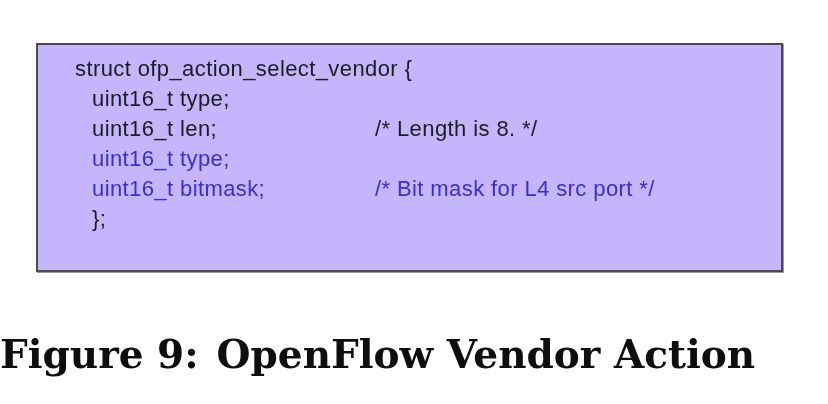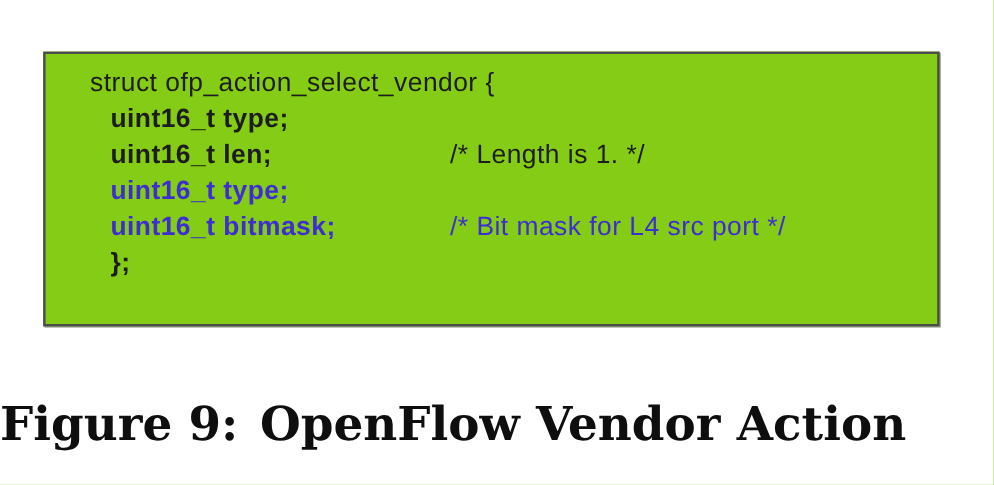--- a/index.html
+++ b/index.html
@@ -17,37 +17,36 @@
   
   .figure-box {
     position: absolute;
     left: 36px;
     top: 43px;
     width: 747px;
     height: 229px;
     box-sizing: border-box;
     border: 2px solid var(--box-border, #4c4c4c);
     box-shadow: 1px 1px 0 #9a9a9a;
-    background: #84cc16;
+    background: #c4b5fd;
     padding: 9px 8px 0 37px;
   }
 
   .code-line {
     position: relative;
     height: 30px;
     line-height: 30px;
     font-family: "Liberation Sans", sans-serif;
     font-size: 22px;
     letter-spacing: 0.4px;
     white-space: nowrap;
     color: var(--code-dark, #1d1d1f);
   }
   .code-decl.ind {
     padding-left: 17px;
-    font-weight: bold;
   }
   .code-comment {
     position: absolute;
     left: 300px;
     top: 0;
   }
   [data-color="dark"] { color: var(--code-dark, #1d1d1f); }
   [data-color="blue"] { color: var(--code-blue, #3d2ed4); }
 
   
@@ -76,21 +75,21 @@
   <div class="code-line">
     <span class="code-decl" data-color="dark">struct ofp_action_select_vendor {</span>
   </div>
 
   <div class="code-line">
     <span class="code-decl ind" data-color="dark">uint16_t type;</span>
   </div>
 
   <div class="code-line">
     <span class="code-decl ind" data-color="dark">uint16_t len;</span>
-    <span class="code-comment" data-color="dark">/* Length is 1. */</span>
+    <span class="code-comment" data-color="dark">/* Length is 8. */</span>
   </div>
 
   <div class="code-line">
     <span class="code-decl ind" data-color="blue">uint16_t type;</span>
   </div>
 
   <div class="code-line">
     <span class="code-decl ind" data-color="blue">uint16_t bitmask;</span>
     <span class="code-comment" data-color="blue">/* Bit mask for L4 src port */</span>
   </div>

